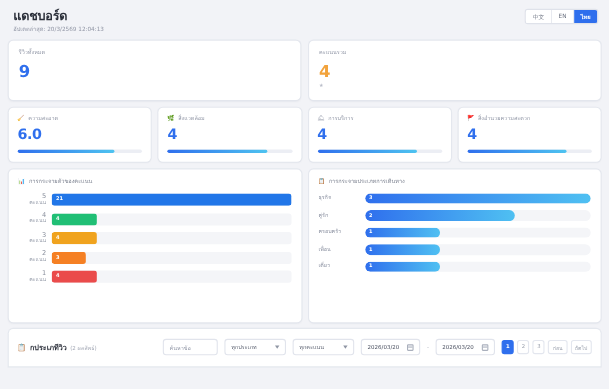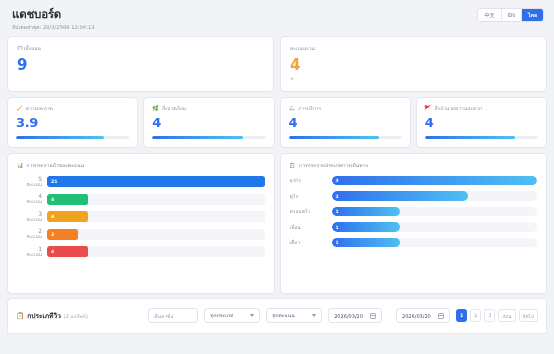--- a/index.html
+++ b/index.html
@@ -193,21 +193,21 @@
       <div class="stat-sub">★</div>
     </div>
   </div>
 
   <div class="row2">
     <div class="card">
       <div class="stat-label">
         <span class="ic">🧹</span>
         <span>ความสะอาด</span>
       </div>
-      <div class="stat-mid">3.9</div>
+      <div class="stat-mid">6.0</div>
       <div class="pbar">
           <i style="width: 78%;"></i>
         </div>
     </div>
     <div class="card">
       <div class="stat-label">
         <span class="ic">🌿</span>
         <span>สิ่งแวดล้อม</span>
       </div>
       <div class="stat-mid">4</div>

